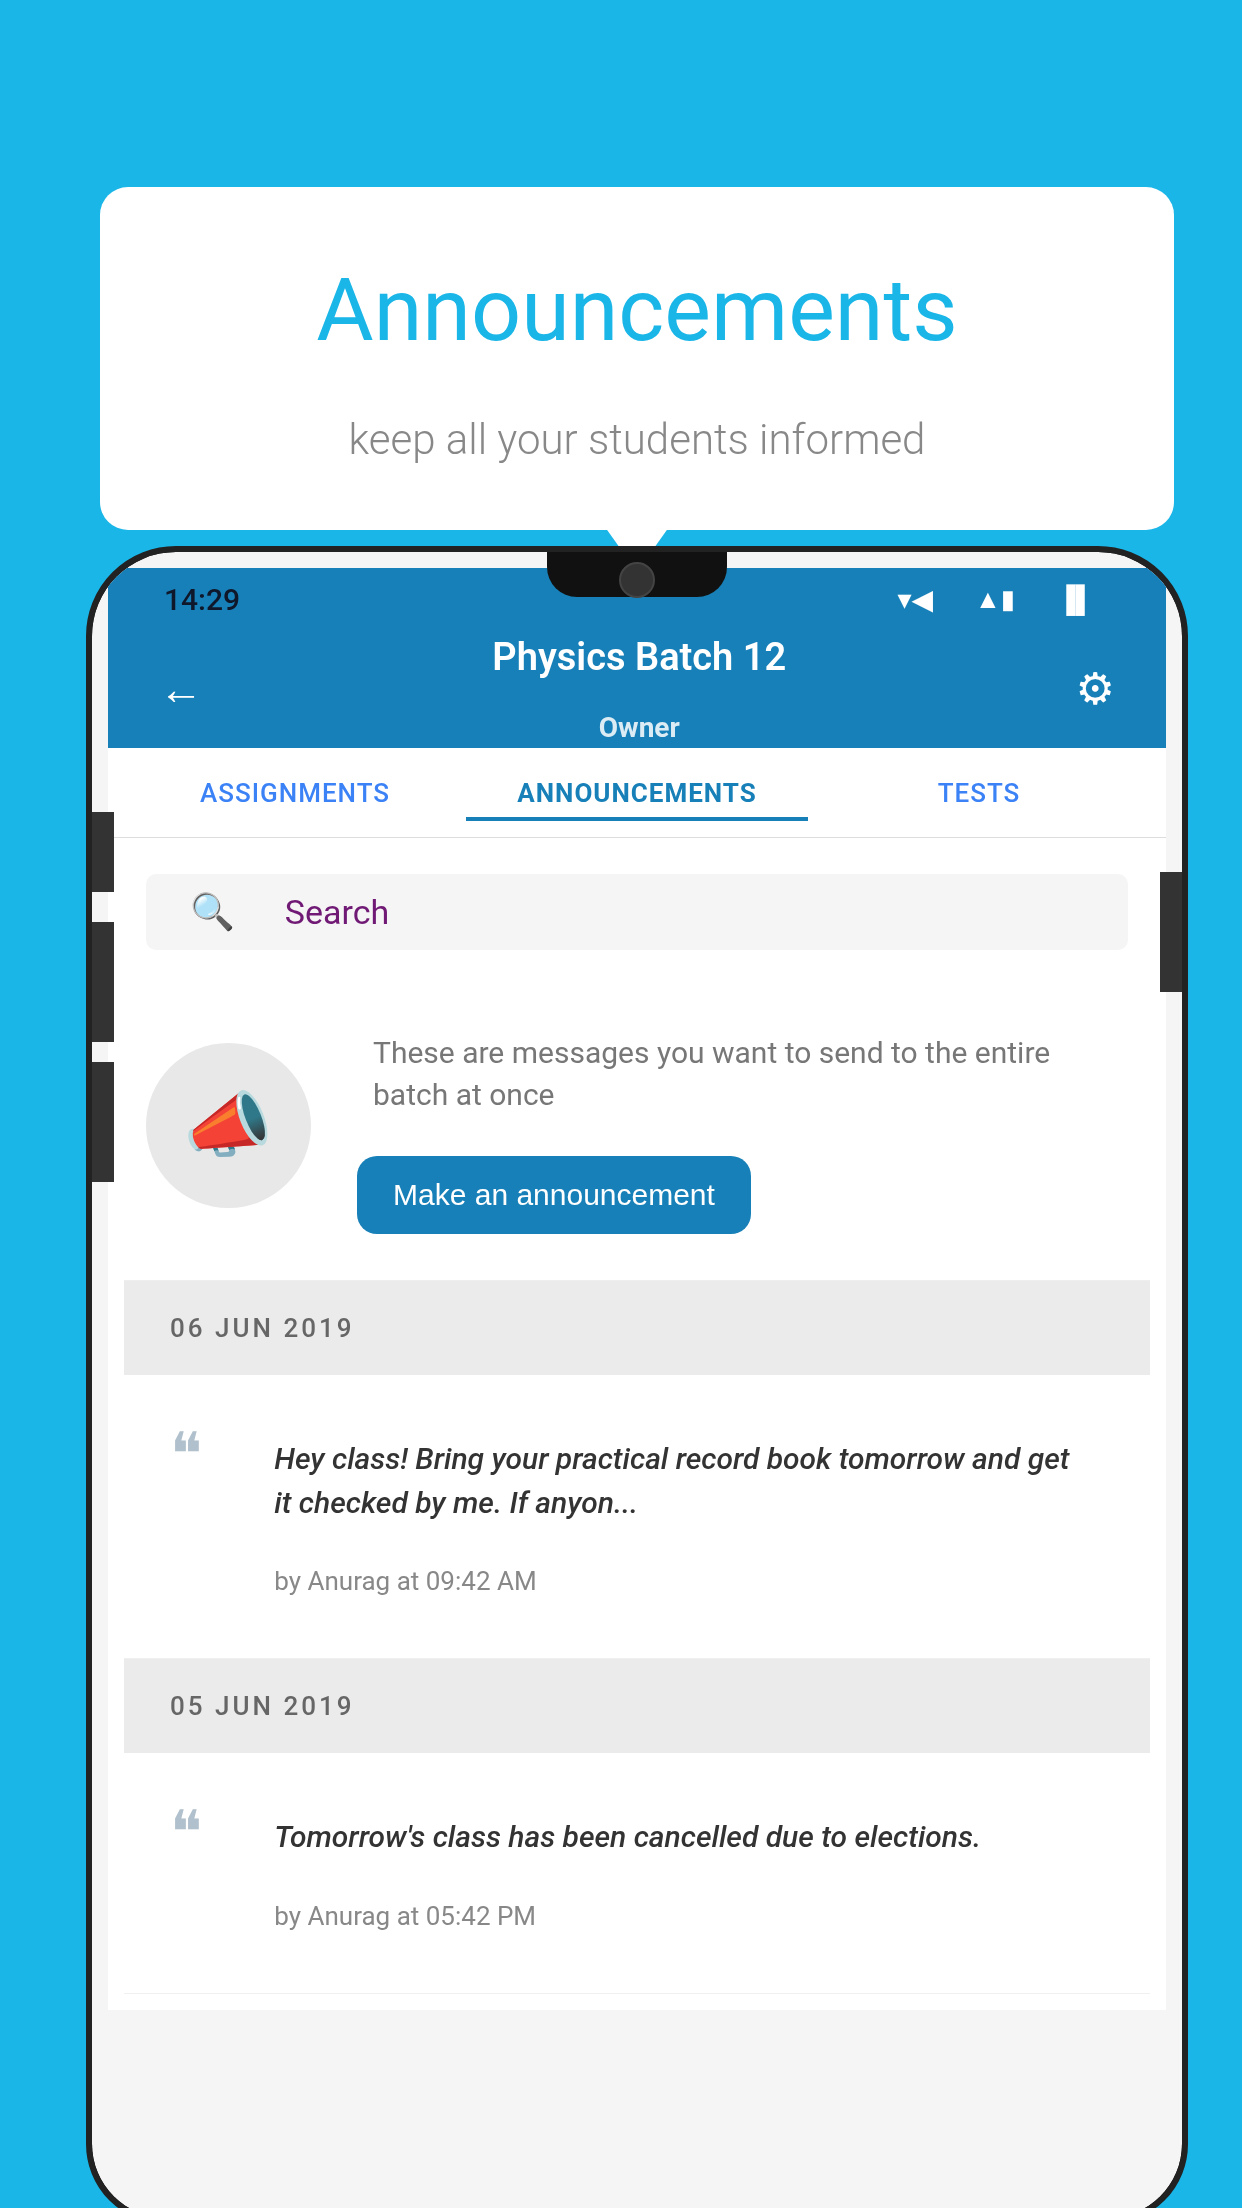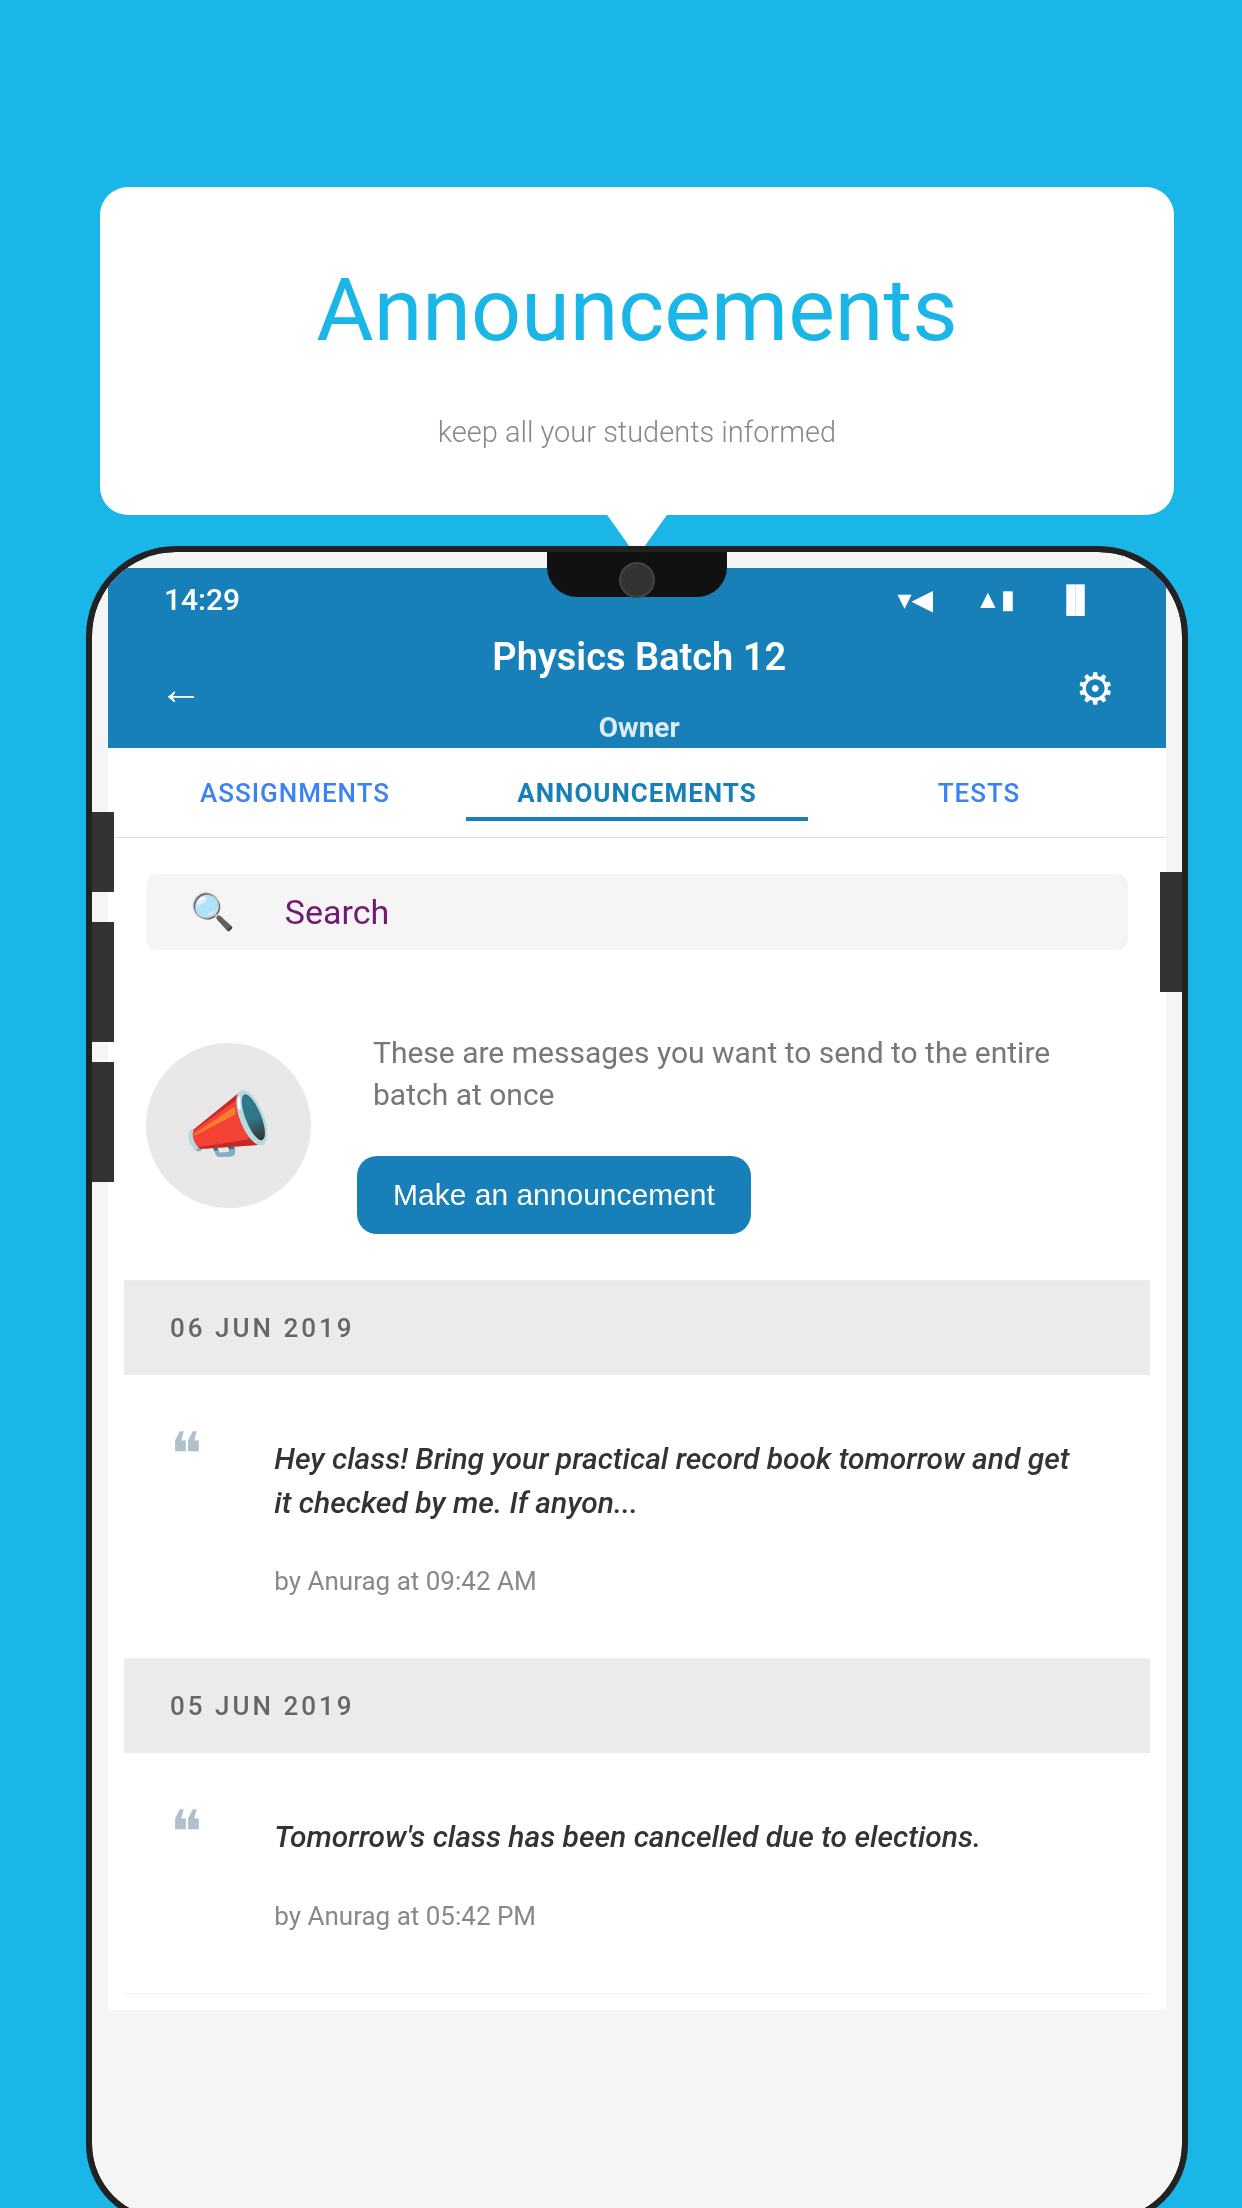--- a/index.html
+++ b/index.html
@@ -47,21 +47,21 @@
     }
 
     .bubble-title {
       font-size: 88px;
       font-weight: 400;
       color: #1ab6e8;
       margin-bottom: 22px;
     }
 
     .bubble-subtitle {
-      font-size: 29px;
+      font-size: 42px;
       color: #888;
       font-weight: 300;
     }
 
     
     .phone-frame {
       position: absolute;
       top: 530px;
       left: 70px;
       right: 70px;
@@ -161,21 +161,21 @@
       height: 62px;
       display: flex;
       align-items: center;
       justify-content: space-between;
       padding: 0 40px;
       position: relative;
       z-index: 10;
     }
 
     .status-time {
-      color: #ffffff;
+      color: #0f172a;
       font-size: 30px;
       font-weight: 500;
     }
 
     .status-icons {
       display: flex;
       align-items: center;
       gap: 10px;
     }
 

